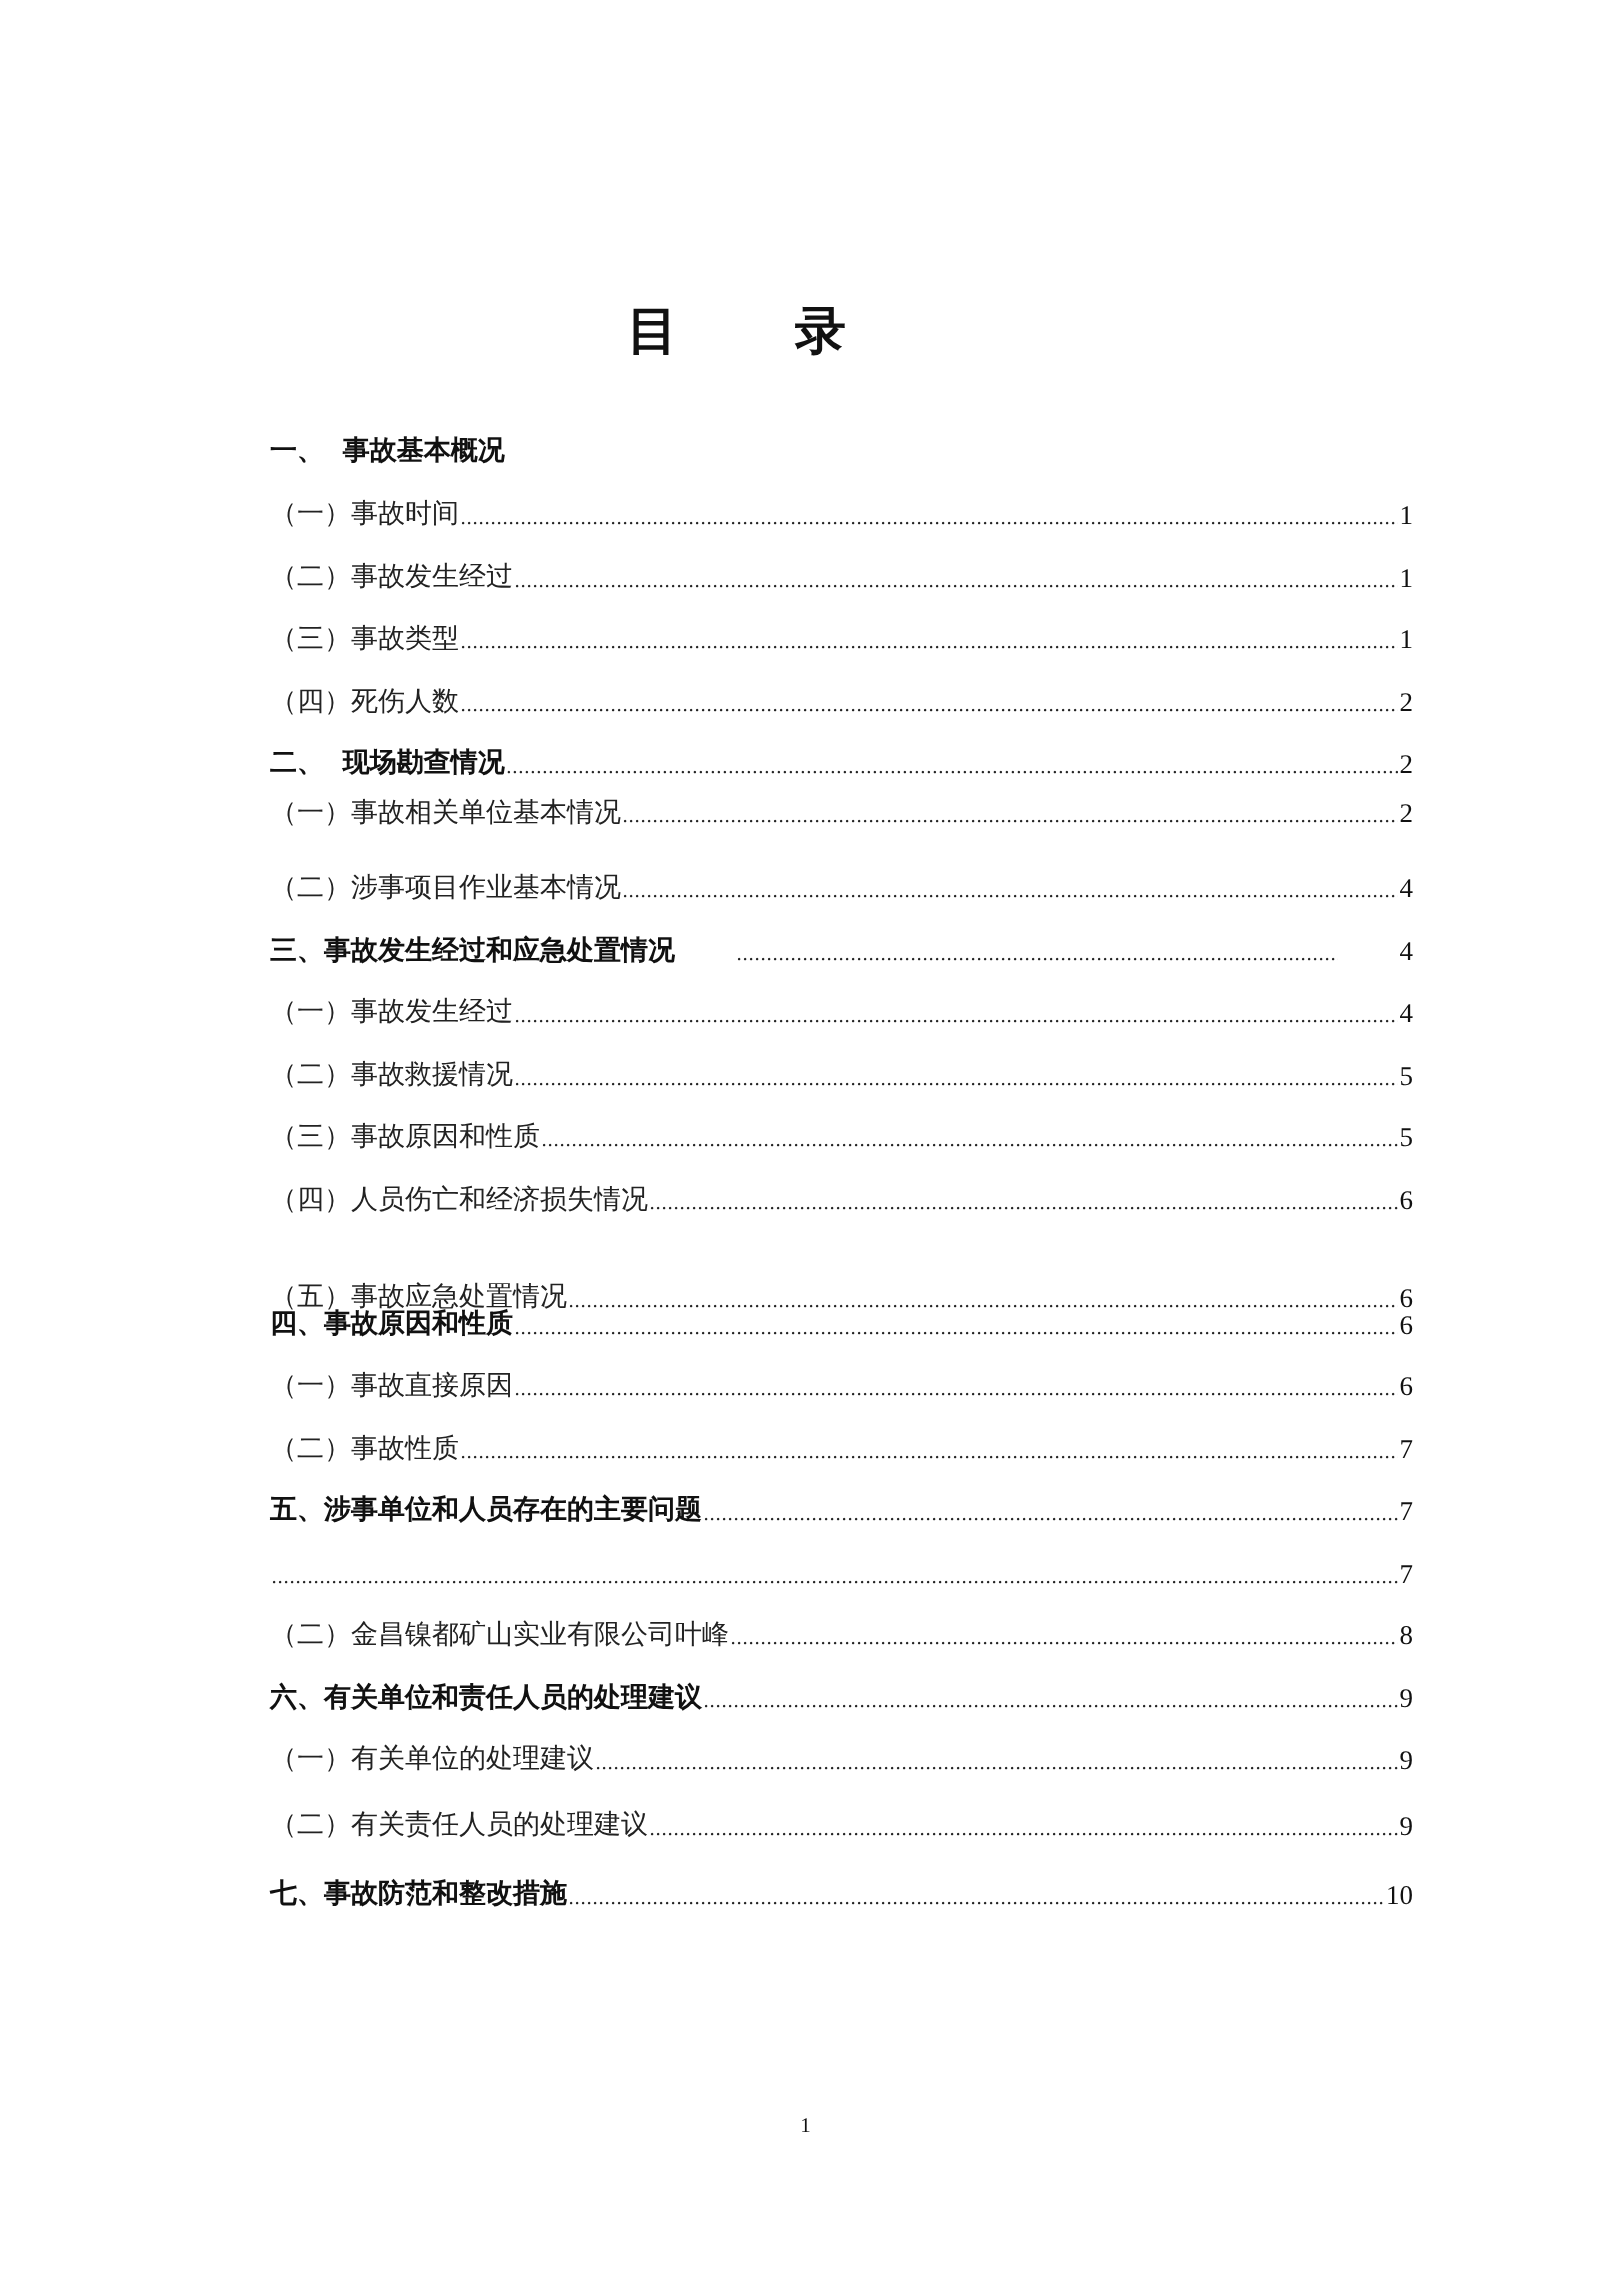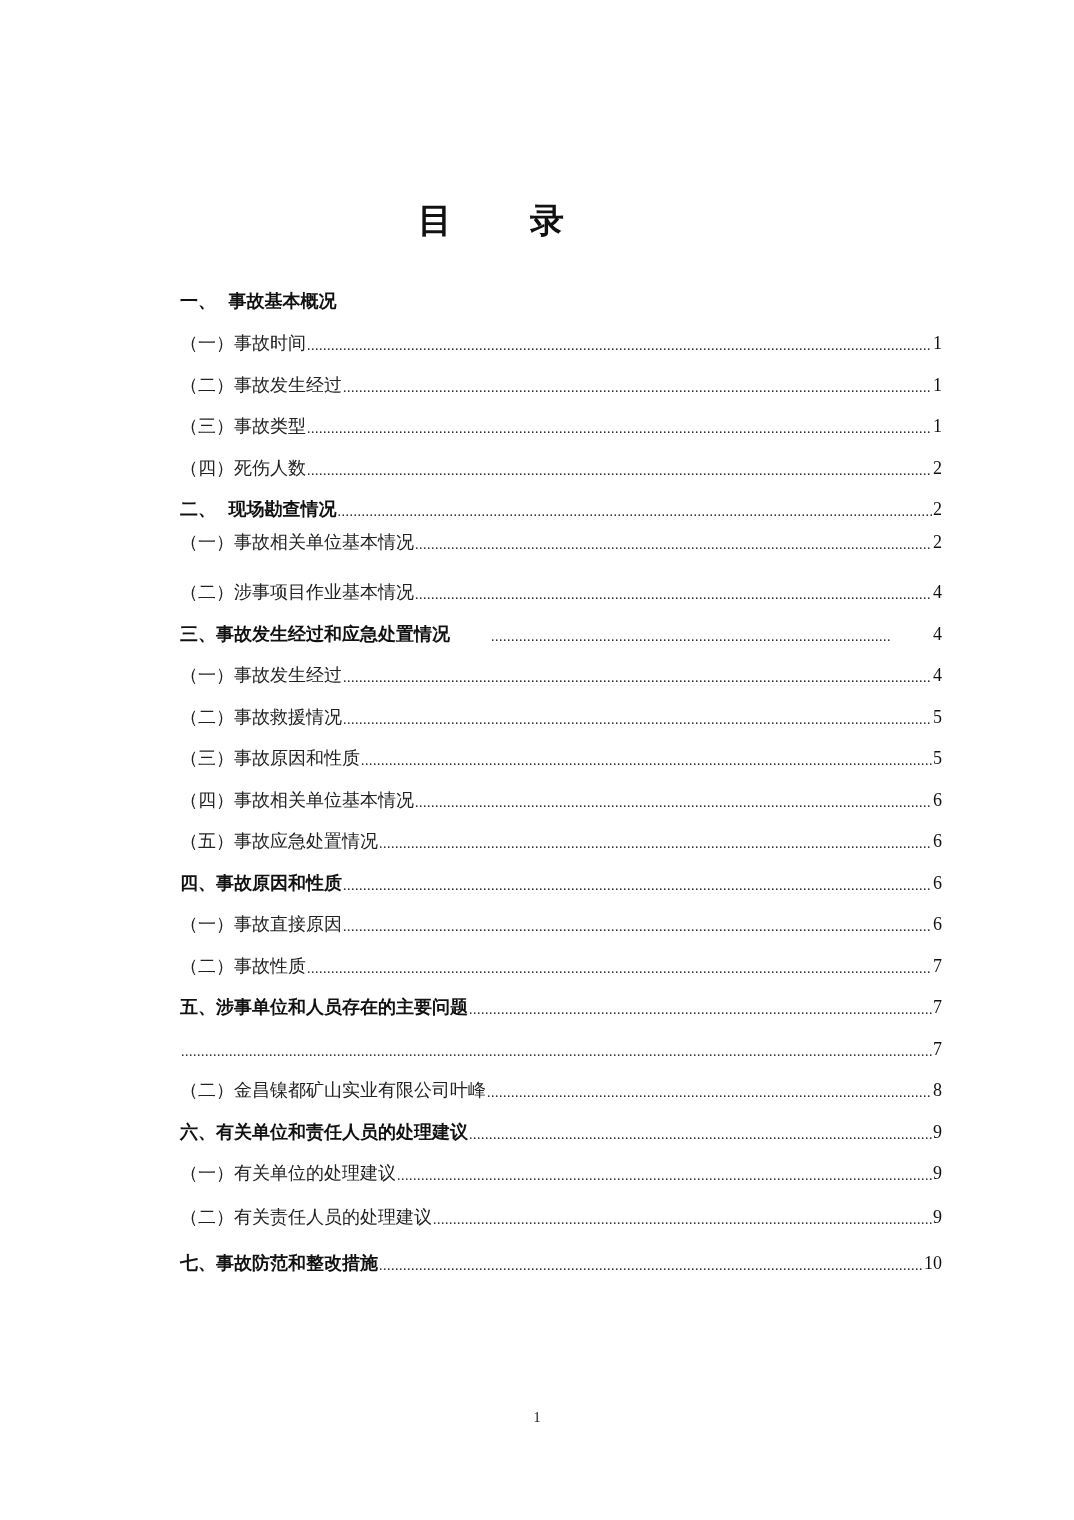--- a/index.html
+++ b/index.html
@@ -80,25 +80,25 @@
       <span class="label">（二）事故救援情况</span>
       <span class="dots"></span>
       <span class="page">5</span>
     </div>
     <div class="row l2" style="top: 457px;">
       <span class="label">（三）事故原因和性质</span>
       <span class="dots"></span>
       <span class="page">5</span>
     </div>
     <div class="row l2" style="top: 499px;">
-      <span class="label">（四）事故相关单位基本情况</span>
+      <span class="label">（四）人员伤亡和经济损失情况</span>
       <span class="dots"></span>
       <span class="page">6</span>
     </div>
-    <div class="row l2" style="top: 540px;">
+    <div class="row l2" style="top: 564px;">
       <span class="label">（五）事故应急处置情况</span>
       <span class="dots"></span>
       <span class="page">6</span>
     </div>
     <div class="row l1" style="top: 582px;">
       <span class="label">四、事故原因和性质</span>
       <span class="dots"></span>
       <span class="page">6</span>
     </div>
     <div class="row l2" style="top: 623px;">

